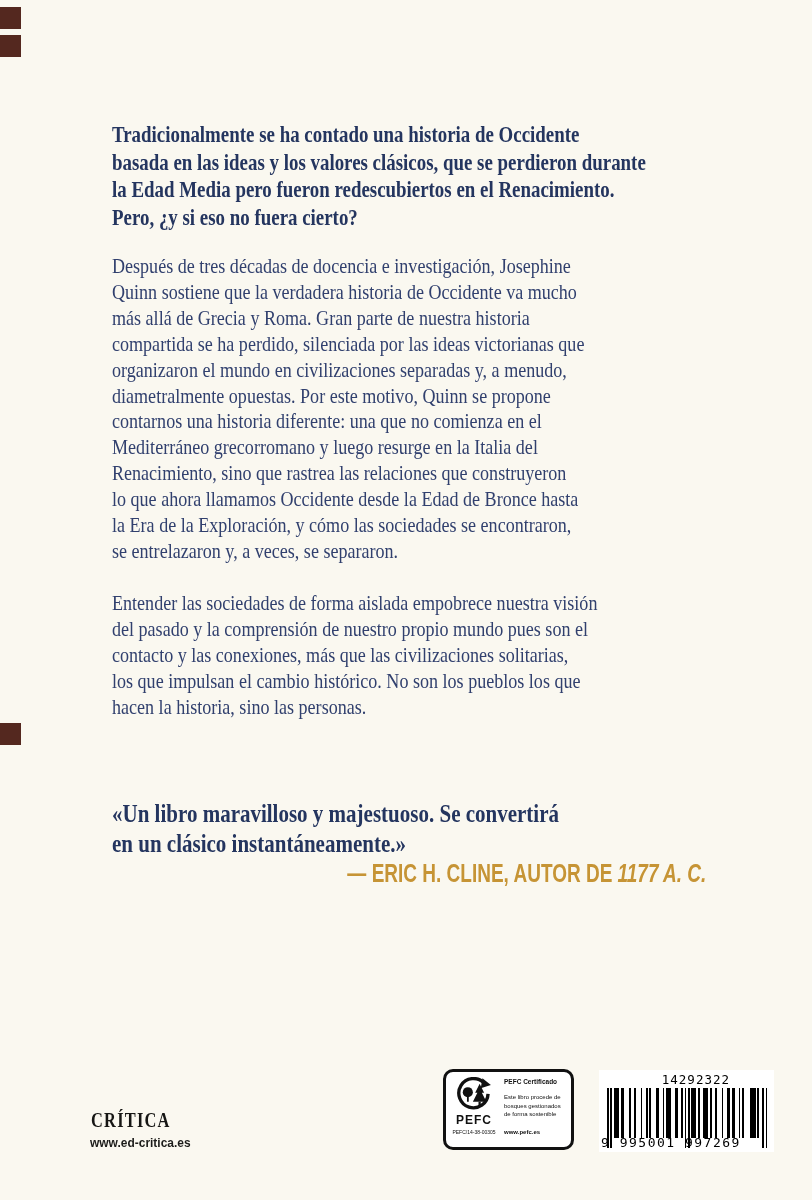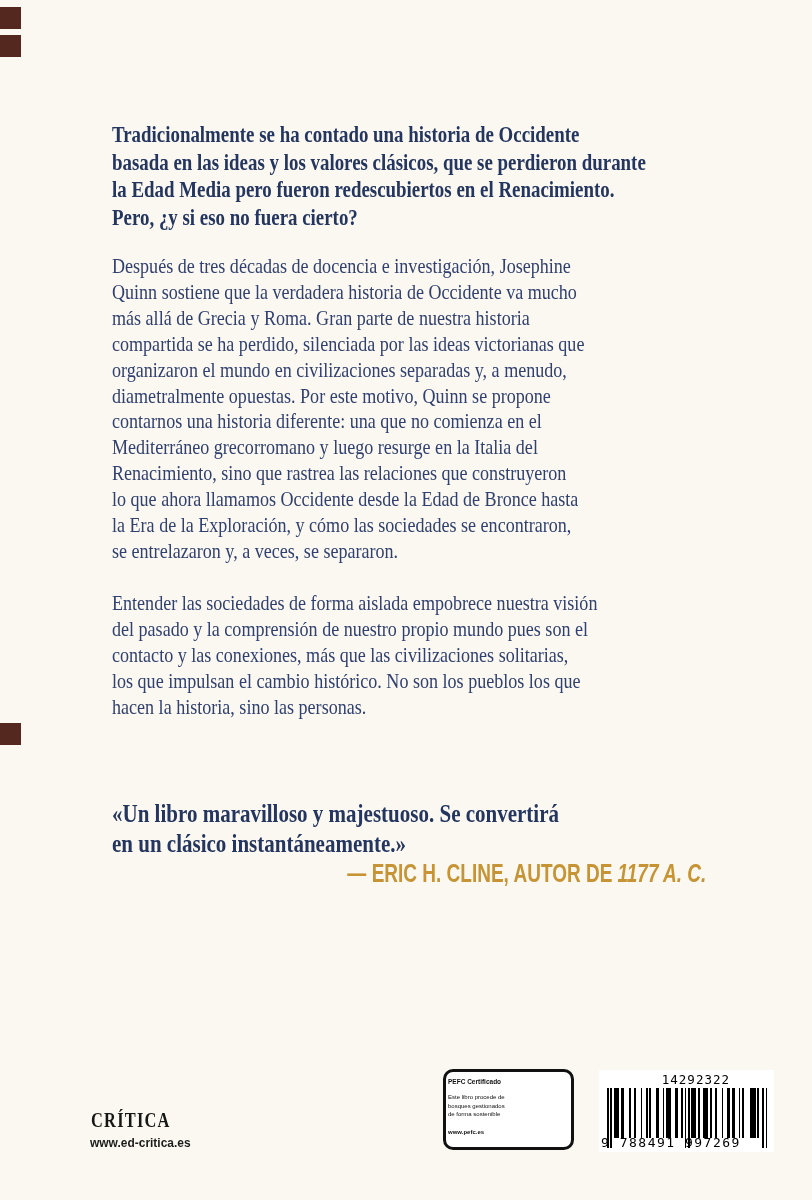--- a/index.html
+++ b/index.html
@@ -152,20 +152,32 @@
 
   <p class="serif-par quote">«Un libro maravilloso y majestuoso. Se convertirá
 en un clásico instantáneamente.»</p>
 
   <p class="attribution"><span>— ERIC H. CLINE, AUTOR DE </span><i>1177 A. C.</i></p>
 
   <div class="publisher-name">CRÍTICA</div>
   <div class="publisher-url">www.ed-critica.es</div>
 
   <div class="pefc-box">
+    <div class="pefc-left">
+      <svg width="36" height="36" viewBox="0 0 64 64">
+        <path d="M50 11 A 26 26 0 1 0 57 30" fill="none" stroke="#111" stroke-width="6"></path>
+        <polygon points="47,2 62,14 44,20" fill="#111"></polygon>
+        <circle cx="21" cy="27" r="9" fill="#111"></circle>
+        <rect x="19.5" y="33" width="3.2" height="11" fill="#111"></rect>
+        <polygon points="42,12 34,28 38,28 30,44 54,44 46,28 50,28" fill="#111"></polygon>
+        <rect x="40" y="44" width="4" height="6" fill="#111"></rect>
+      </svg>
+      <div class="pefc-word">PEFC</div>
+      <div class="pefc-code">PEFC/14-38-00305</div>
+    </div>
     <div class="pefc-right">
       <div class="pefc-cert">PEFC Certificado</div>
       <div class="pefc-desc">Este libro procede de
 bosques gestionados
 de forma sostenible</div>
       <div class="pefc-url">www.pefc.es</div>
     </div>
   </div>
 
   <div class="barcode-box">
@@ -260,16 +272,16 @@
         <div class="module on" style="height: 50px;"></div>
         <div class="module on" style="height: 50px;"></div>
         <div class="module" style="height: 50px;"></div>
         <div class="module on" style="height: 50px;"></div>
         <div class="module" style="height: 50px;"></div>
         <div class="module" style="height: 50px;"></div>
         <div class="module on" style="height: 60px;"></div>
         <div class="module" style="height: 60px;"></div>
         <div class="module on" style="height: 60px;"></div>
       </div>
-    <div class="barcode-isbn">9 788491 997269</div>
+    <div class="barcode-isbn">9 995001 997269</div>
   </div>
 
 </div>
 
 </body></html>

